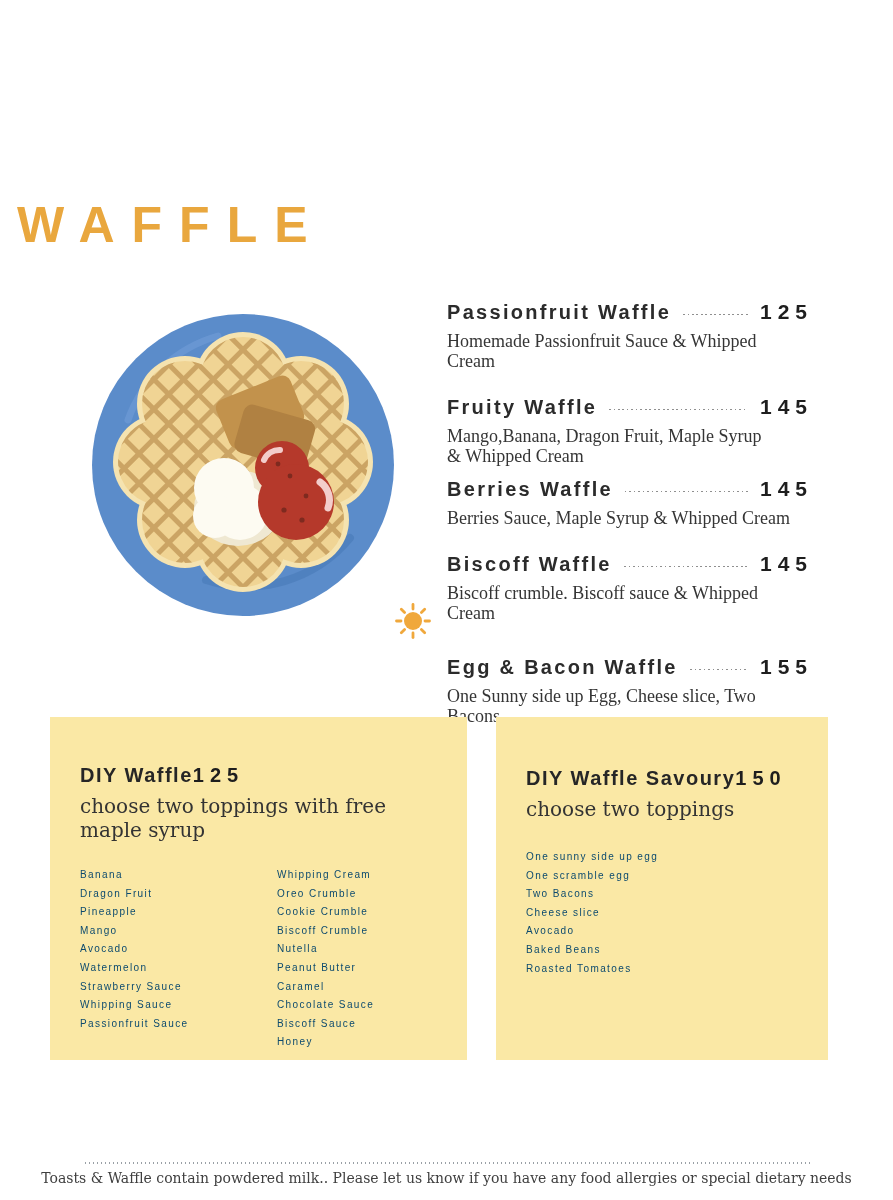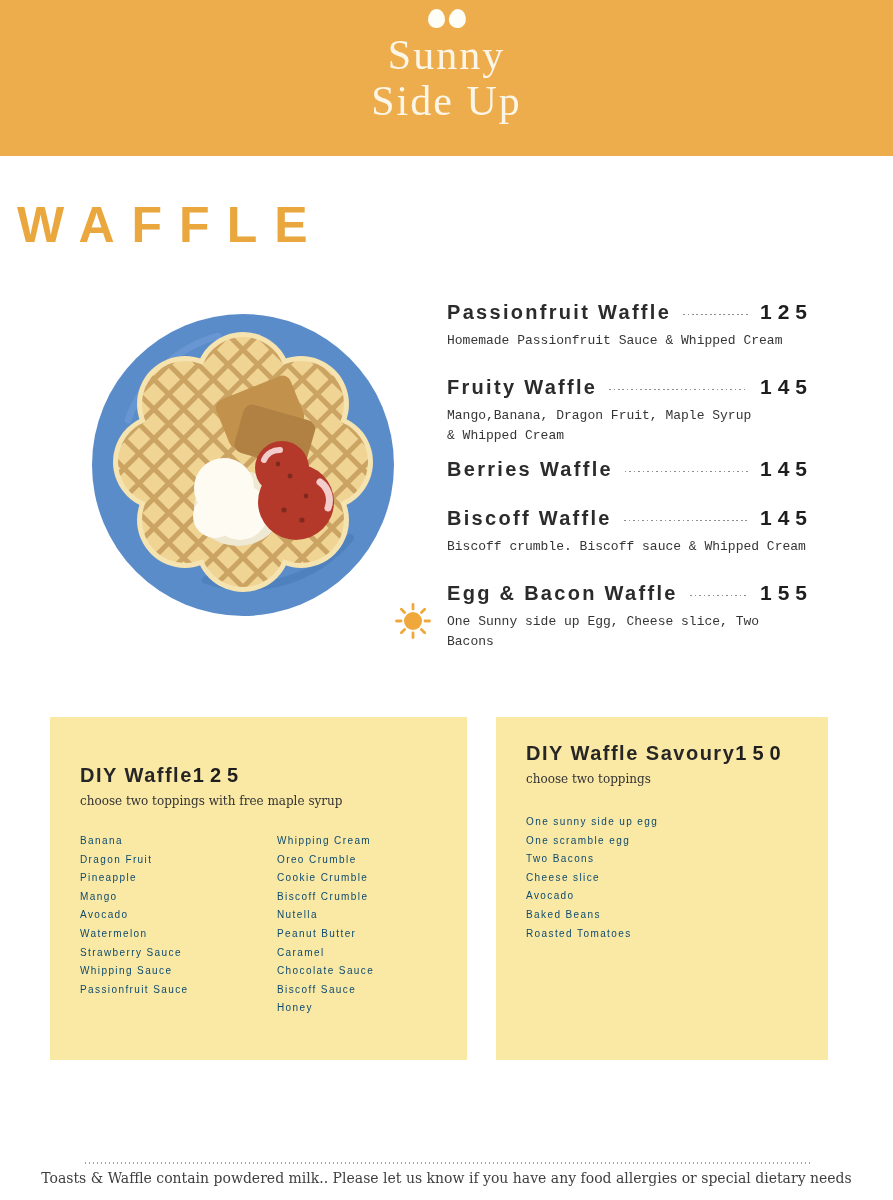--- a/index.html
+++ b/index.html
@@ -45,40 +45,40 @@
   }
   .leader {
     flex:1; height:1.5px; margin:0 12px; transform:translateY(-4px);
     background-image:repeating-linear-gradient(90deg,#8f8f8f 0 1.5px,transparent 1.5px 4.5px);
   }
   .item-price {
     font-size:21px; font-weight:700; letter-spacing:6px; margin-right:-6px;
     color:#1e1e1e; white-space:nowrap;
   }
   .item-desc {
-    font-family:Liberation Mono, monospace;
-    font-size:13px; line-height:20px; color:#353535;
+    font-family:Liberation Serif, serif;
+    font-size:18px; line-height:20px; color:#353535;
     margin-top:6px; white-space:pre-line;
   }
   .mi-1 { margin-bottom:23px; }
   .mi-2 { margin-bottom:10px; }
   .mi-3 { margin-bottom:23px; }
-  .mi-4 { margin-bottom:23px; }
+  .mi-4 { margin-bottom:31px; }
   .sun { position:absolute; left:393px; top:601px; width:40px; height:40px; }
 
   
   .diy-box { position:absolute; top:717px; height:343px; background:var(--box-bg,#FAE8A5); }
   .diy-left  { left:50px;  width:417px; padding:47px 52px 0 30px; }
-  .diy-right { left:496px; width:332px; padding:25px 33px 0 30px; }
+  .diy-right { left:496px; width:332px; padding:50px 33px 0 30px; }
   .diy-head { display:flex; justify-content:flex-start; align-items:baseline; }
   .diy-title { font-size:20px; font-weight:700; letter-spacing:1.5px; color:#262626; }
   .diy-price { font-size:20px; font-weight:700; letter-spacing:6px; margin-right:-6px; color:#1e1e1e; }
   .diy-sub {
     font-family:"DejaVu Serif","Liberation Serif",serif;
-    font-size:12px; color:#333; margin-top:7px;
+    font-size:20px; color:#333; margin-top:7px;
   }
   .diy-cols { display:flex; margin-top:24px; }
   .col-1 { width:197px; }
   .col-2 { flex:1; }
   .diy-col div, .diy-list div {
     font-size:10px; letter-spacing:1.4px; line-height:18.6px; color:#0c4a6e;
   }
   .diy-list { margin-top:27px; }
 
   
@@ -90,30 +90,20 @@
     position:absolute; top:1170px; left:0; width:100%; text-align:center;
     font-family:"DejaVu Serif","Liberation Serif",serif;
     font-size:14px; color:#3f3f3f;
   }
 </style>
 </head>
 <body>
 
 <div class="page">
 
-  <header class="header">
-    <div class="eggs">
-      <span class="egg e1"></span>
-      <span class="egg e2"></span>
-    </div>
-    <div class="brand">
-      <div>Sunny</div>
-      <div>Side Up</div>
-    </div>
-  </header>
 
   <h1 class="page-title">WAFFLE</h1>
 
   <svg class="illustration" viewBox="0 0 310 310" xmlns="http://www.w3.org/2000/svg">
     <defs>
       <pattern id="grid" width="21" height="21" patternUnits="userSpaceOnUse" patternTransform="rotate(45 155 155)">
         <path d="M0 10.5 H21 M10.5 0 V21" stroke="#C59C5B" stroke-width="5" fill="none"></path>
       </pattern>
       <clipPath id="wclip">
         <circle cx="155" cy="152" r="90"></circle>
@@ -203,20 +193,21 @@
       <div class="item-desc">Mango,Banana, Dragon Fruit, Maple Syrup
 &amp; Whipped Cream</div>
     </div>
 
     <div class="menu-item mi-3">
       <div class="item-row">
         <span class="item-name">Berries Waffle</span>
         <span class="leader"></span>
         <span class="item-price">145</span>
       </div>
+      <div class="item-desc">Berries Sauce, Maple Syrup &amp; Whipped Cream</div>
     </div>
 
     <div class="menu-item mi-4">
       <div class="item-row">
         <span class="item-name">Biscoff Waffle</span>
         <span class="leader"></span>
         <span class="item-price">145</span>
       </div>
       <div class="item-desc">Biscoff crumble. Biscoff sauce &amp; Whipped Cream</div>
     </div>

